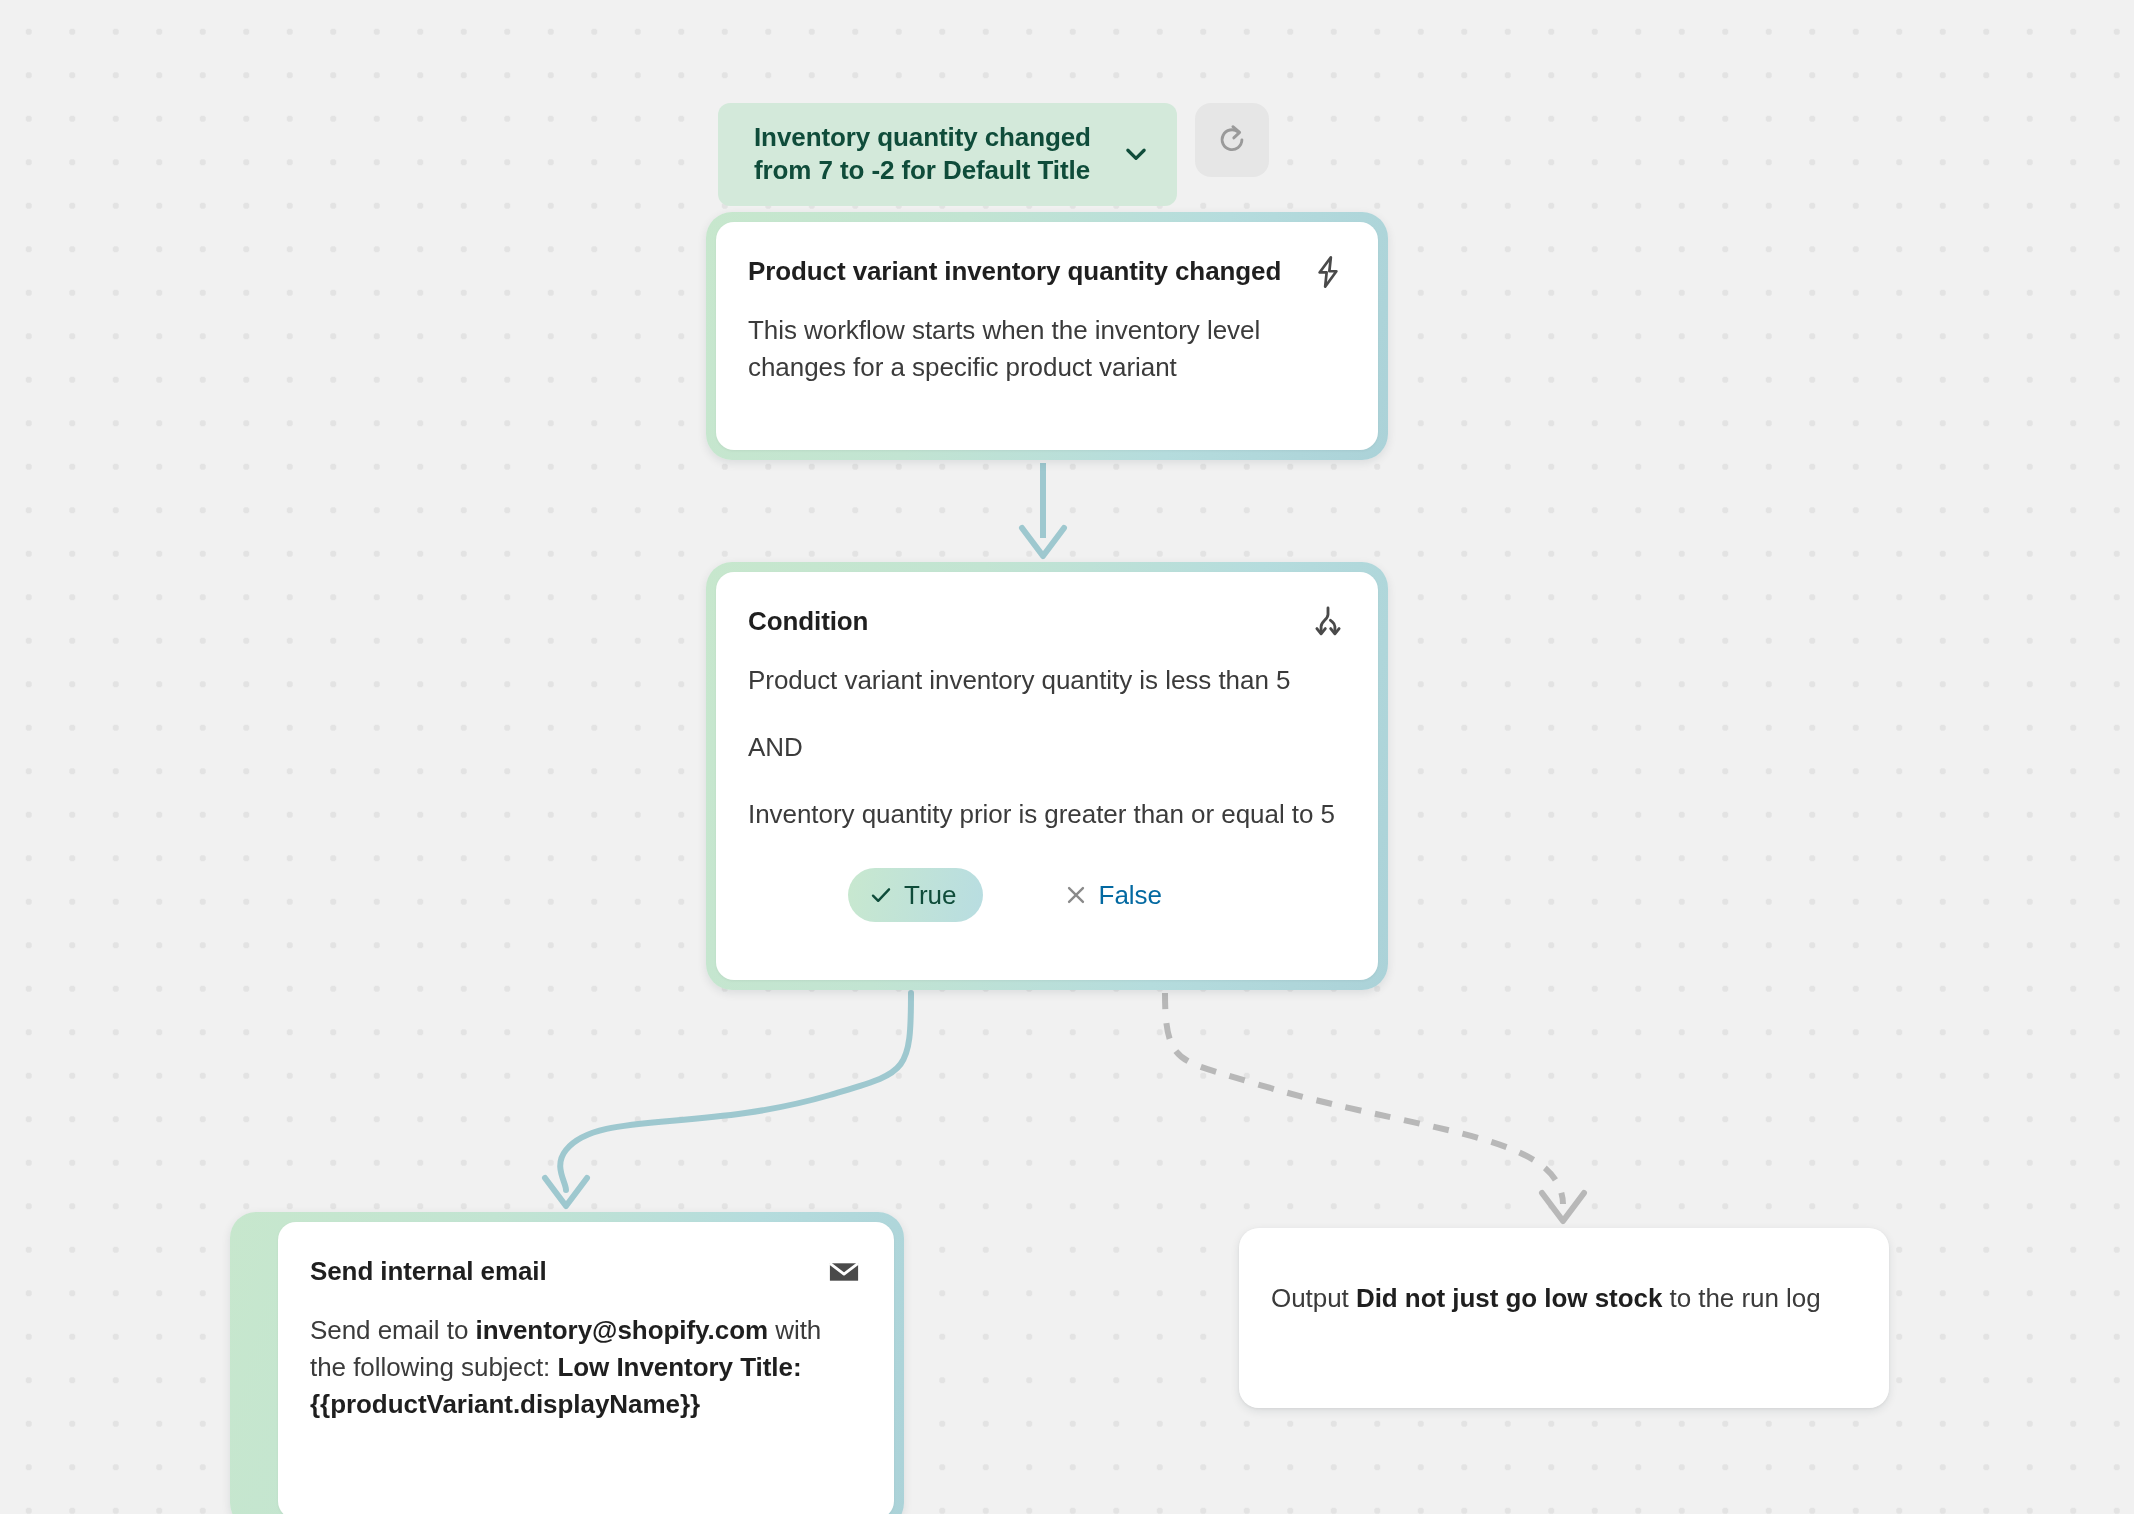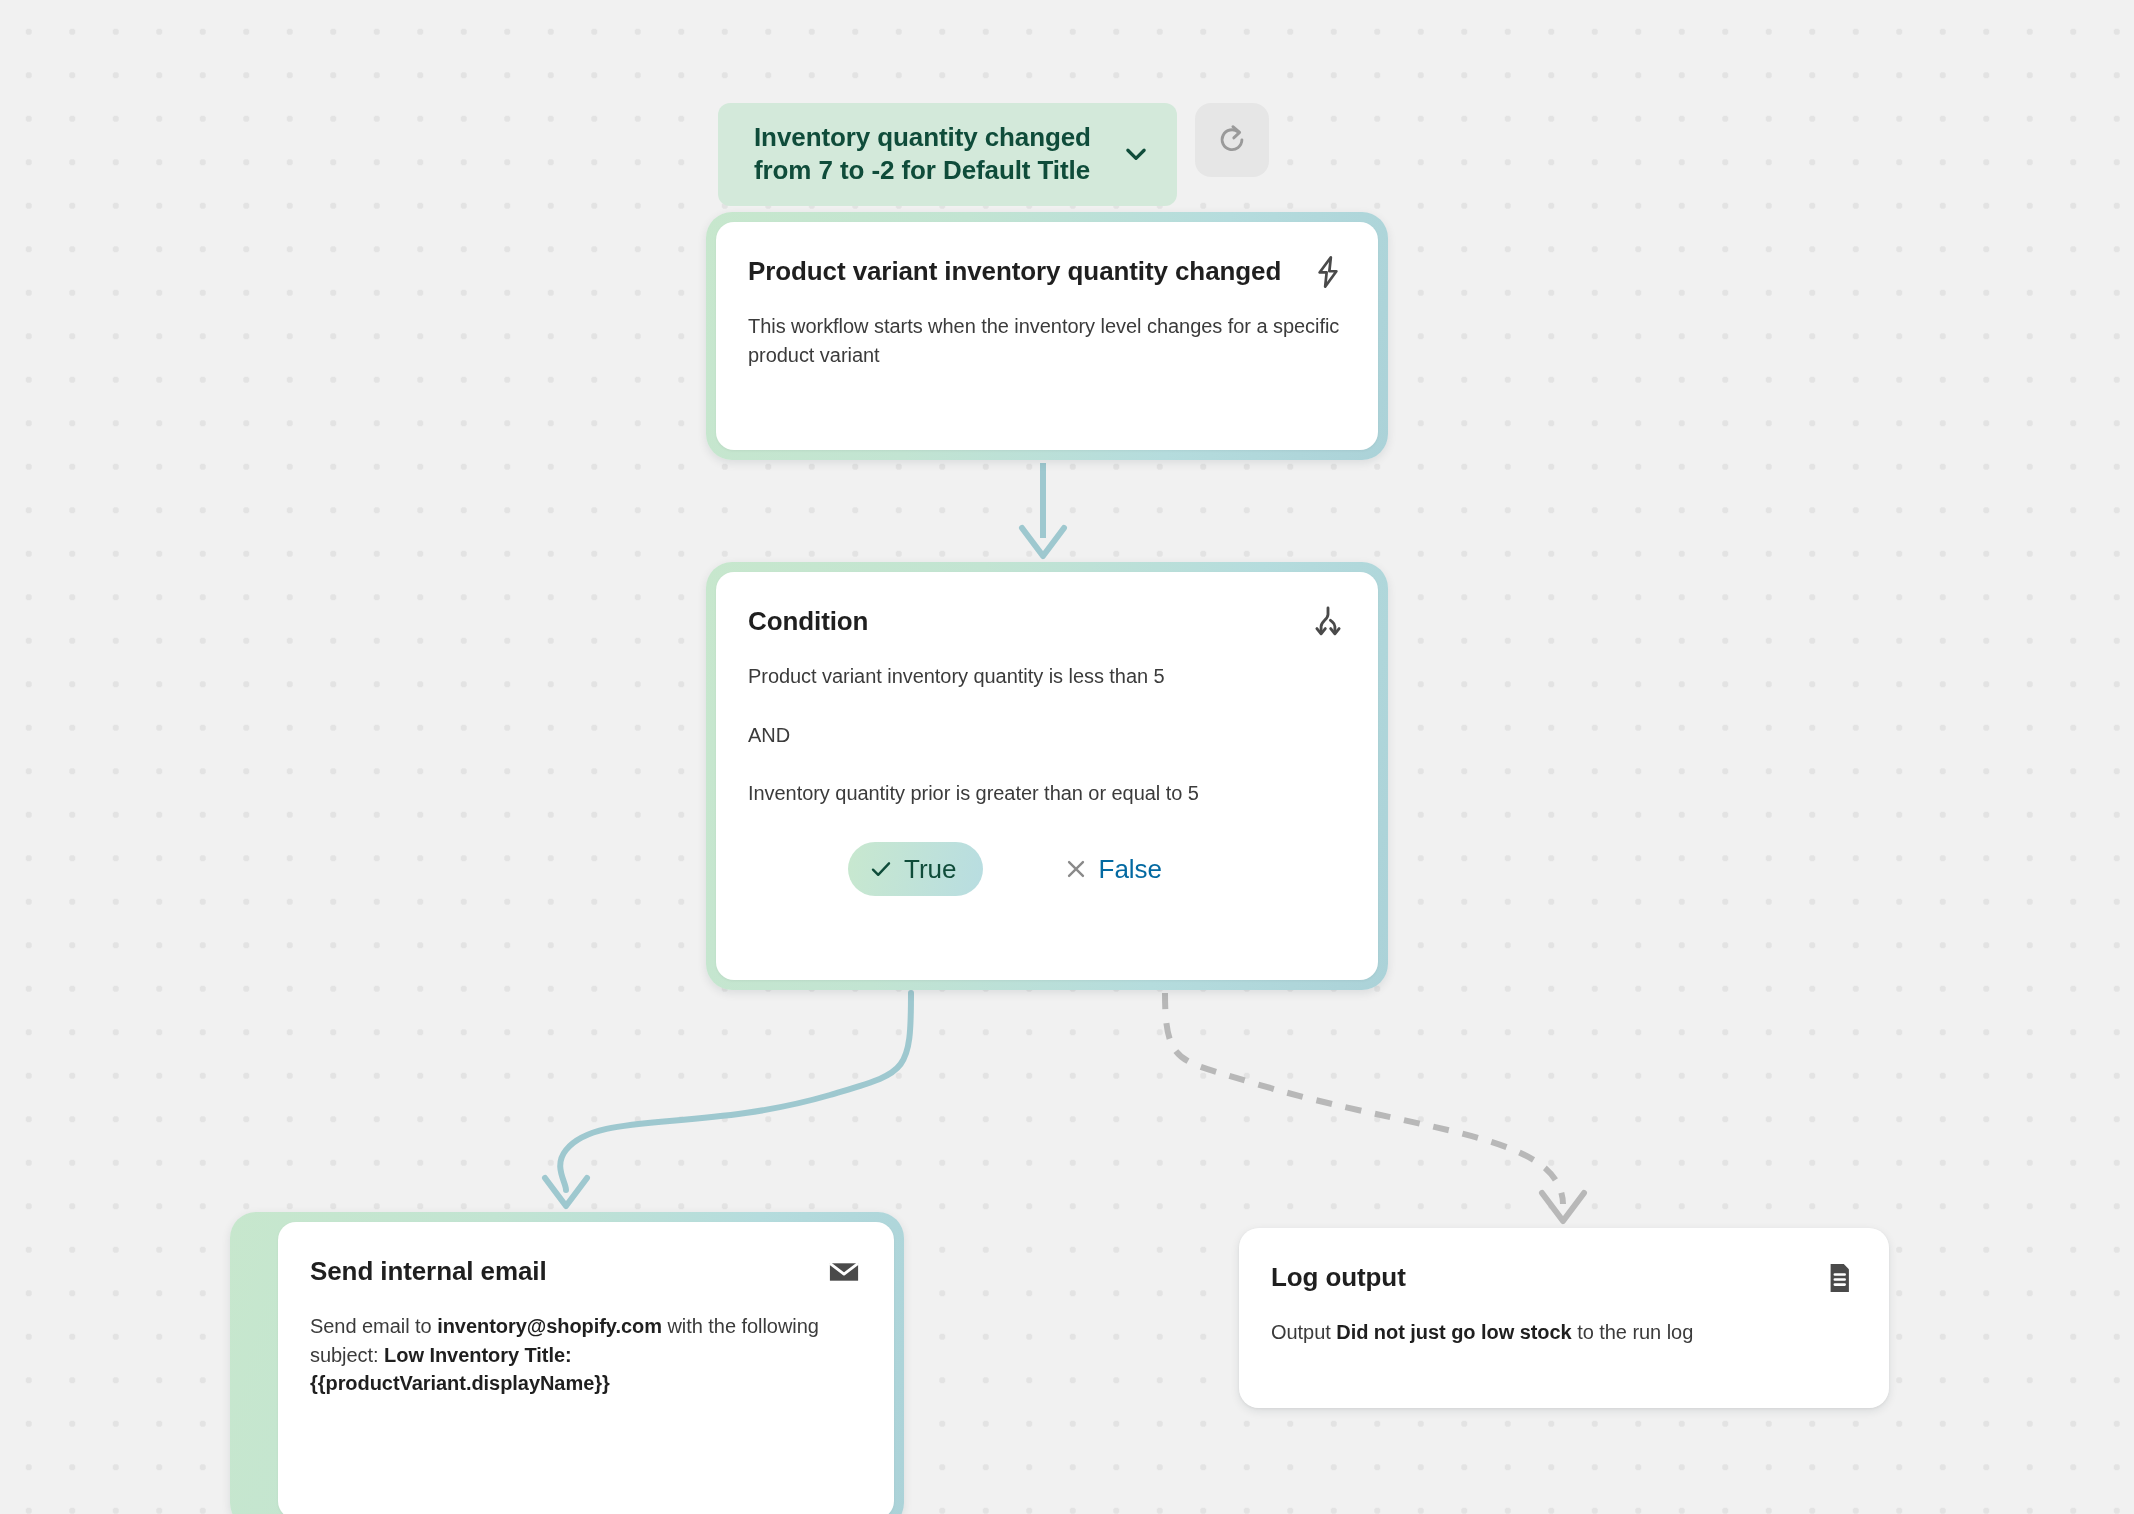--- a/index.html
+++ b/index.html
@@ -125,21 +125,21 @@
   }
   .card-icon {
     flex: none;
     width: 36px;
     height: 36px;
     display: block;
     margin-top: 2px;
   }
   .card-body {
     margin-top: 22px;
-    font-size: 20px;
+    font-size: 26px;
     color: #3b3b3b;
     line-height: 1.43;
     letter-spacing: -0.05px;
   }
   .card-body b { color: #1f1f1f; font-weight: 700; }
   .cond-line { margin-top: 16px; }
   .cond-line + .cond-line { margin-top: 30px; }
 
   
   .branches {
@@ -268,24 +268,17 @@
           <path d="M2.6 6.2 H21.4 V17.8 H2.6 Z" fill="#4a4a4a"></path>
           <path d="M2.6 6.2 L12 13.4 L21.4 6.2" fill="none" stroke="#ffffff" stroke-width="1.9" stroke-linejoin="round"></path>
         </svg>
       </div>
       <div class="card-body"><span>Send email to </span><b>inventory@shopify.com</b><span> with the following subject: </span><b>Low Inventory Title: {{productVariant.displayName}}</b></div>
     </div>
   </div>
 
   <div class="node plain" id="node-log">
     <div class="card">
-      <div class="card-head">
-        <div class="card-title">Log output</div>
-        <svg class="card-icon" viewBox="0 0 24 24">
-          <path d="M6.4 2.6 H15.2 L18.6 6.2 V21.4 H6.4 Z" fill="#4a4a4a"></path>
-          <path d="M9.2 9.6 H15.8 M9.2 13 H15.8 M9.2 16.4 H15.8" stroke="#ffffff" stroke-width="1.7" stroke-linecap="round"></path>
-        </svg>
-      </div>
       <div class="card-body"><span>Output </span><b>Did not just go low stock</b><span> to the run log</span></div>
     </div>
   </div>
 
 </div>
 
 </body></html>

